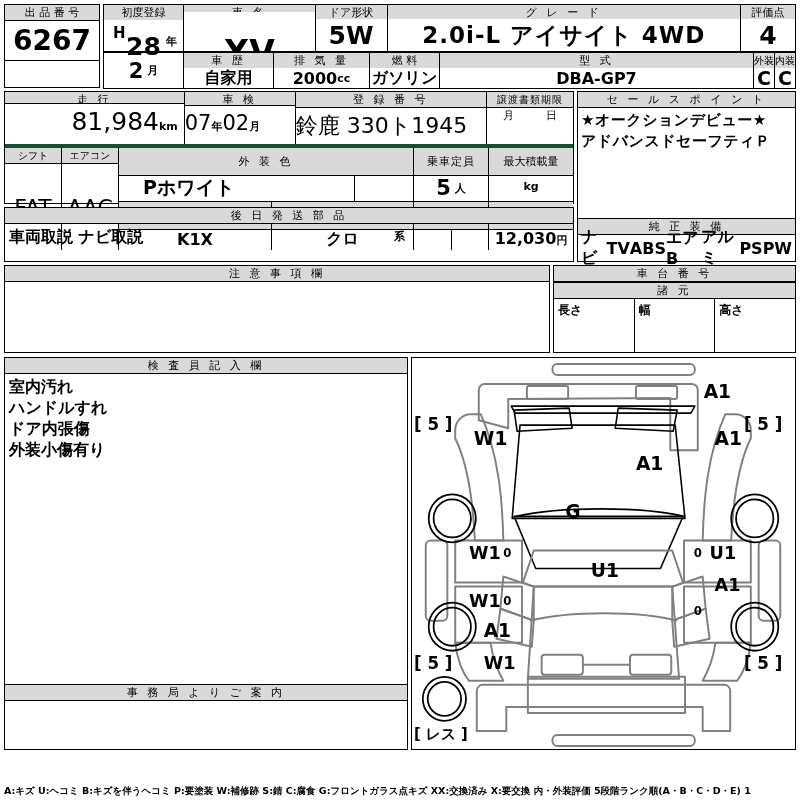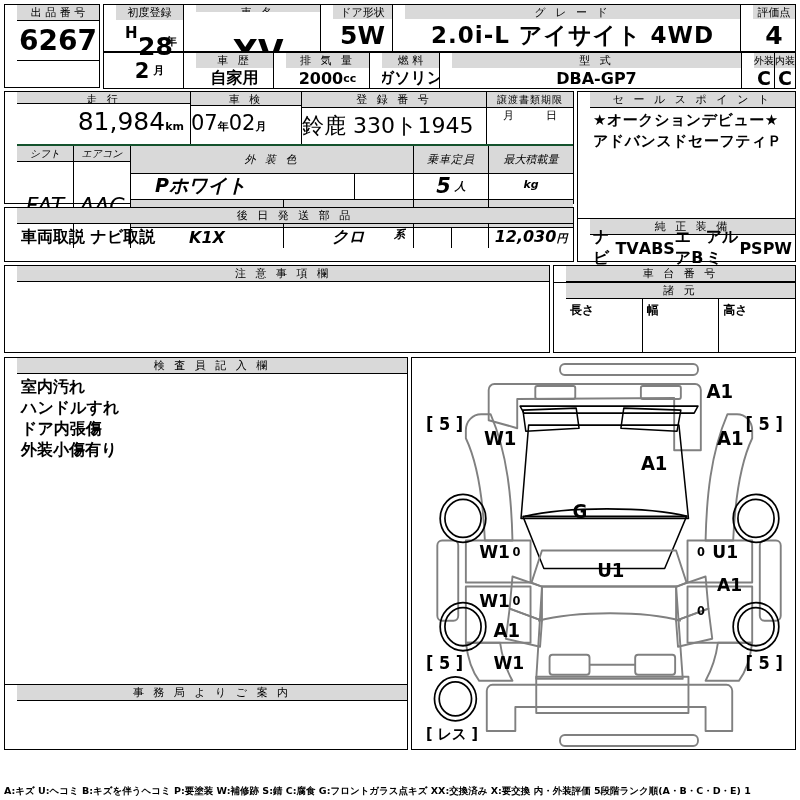--- a/index.html
+++ b/index.html
@@ -2,21 +2,21 @@
 <html><head>
 <meta charset="utf-8">
 <style>
   html,body{margin:0;padding:0;background:#fff;}
   body{width:800px;height:800px;overflow:hidden;
        font-family:"DejaVu Sans","Liberation Sans",sans-serif;
        color:#000;-webkit-font-smoothing:none;}
   .sheet{position:relative;width:800px;height:800px;box-sizing:border-box;
          padding:4px 4px 0 4px;}
   
-  .bx{box-sizing:border-box;border:1px solid #000;padding-left:12px;}
+  .bx{box-sizing:border-box;border:1px solid #000;}
   .hd{background:#d9d9d9;text-align:center;font-size:11px;letter-spacing:3px;
       line-height:15px;height:15px;overflow:hidden;white-space:nowrap;}
   .hd.tight{letter-spacing:0px;}
   .val{text-align:center;font-weight:bold;white-space:nowrap;overflow:hidden;}
   .unit{font-weight:bold;font-size:11px;letter-spacing:0;}
   .cond{font-weight:bold;}
 
   
   #top{display:flex;height:84px;}
   #lotbox{width:96px;display:flex;flex-direction:column;}
@@ -60,21 +60,21 @@
   #r1{display:flex;height:52px;}
   #mileage{flex:1.55;}
   #mileage .v{line-height:35px;font-size:25px;text-align:right;padding-right:6px;}
   #shaken{width:110px;}
   #shaken .v{line-height:35px;font-size:21px;}
   #regno{flex:1.65;}
   #regno .v{line-height:35px;font-size:22px;}
   #trans{width:86px;}
   #trans .hd{font-size:10px;letter-spacing:1px;}
   #trans .v{line-height:35px;font-size:11px;}
-  #r2{display:flex;flex:1;border-top:2px solid #14532d;font-style:italic;}
+  #r2{display:flex;flex:1;border-top:4px solid #14532d;}
   #sft,#aac{width:56px;display:flex;flex-direction:column;}
   #sft .hd,#aac .hd{font-size:10px;letter-spacing:0;}
   #sft .v,#aac .v{flex:1;display:flex;align-items:center;justify-content:center;
                   font-size:22px;}
   #colstack{flex:1;display:flex;flex-direction:column;}
   #cs1,#cs3{display:flex;height:27px;}
   #cs2,#cs4{display:flex;flex:1;}
   #extc{flex:1;}
   #extblank{width:58px;}
   #seats{width:74px;}

